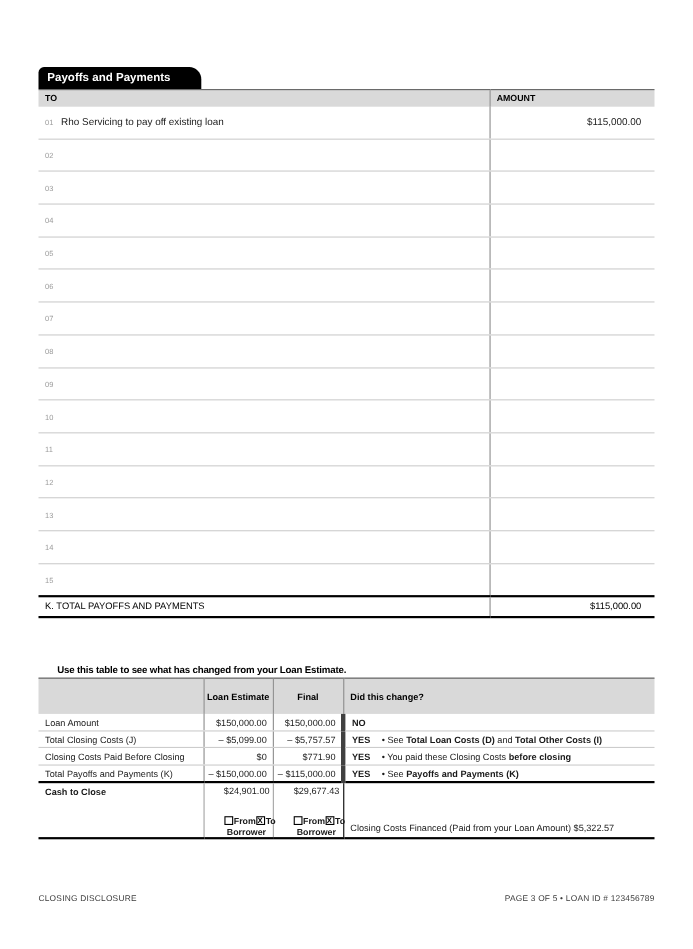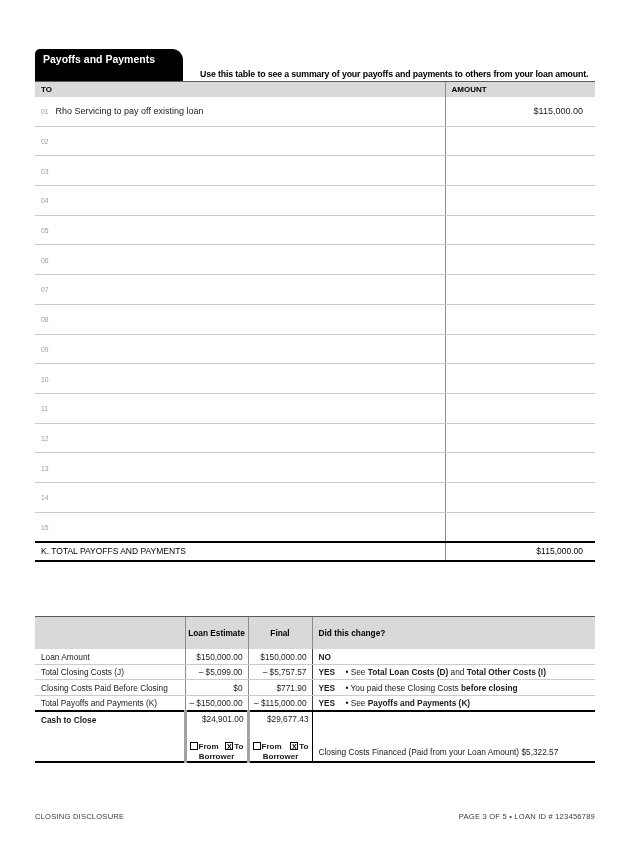--- a/index.html
+++ b/index.html
@@ -4,21 +4,21 @@
 <style>
   * { margin:0; padding:0; box-sizing:border-box; }
   html,body { background:#ffffff; }
   body { font-family:"Liberation Sans", sans-serif; color:#1a1a1a; }
   .page { position:relative; width:630px; height:863px; background:#fff; overflow:hidden; }
   .content { position:absolute; left:35px; top:61px; width:560px; }
 
   
   .tabrow { display:flex; align-items:flex-end; height:20px; }
   .tab {
-    width:148px; height:32px; background:#000; color:#fff;
+    width:148px; height:20px; background:#000; color:#fff;
     border-radius:5px 11px 0 0; font-weight:bold; font-size:10.5px;
     line-height:21px; padding-left:8px; white-space:nowrap;
   }
   .note {
     flex:1; padding-left:17px; padding-bottom:2px; font-weight:bold;
     font-size:8.8px; letter-spacing:-0.15px; white-space:nowrap; color:#000;
   }
 
   table { border-collapse:collapse; table-layout:fixed; width:560px; }
 
@@ -43,30 +43,30 @@
   .section2 { margin-top:34px; }
   .cash-table thead td {
     background:#d9d9d9; border-top:1px solid #5a5a5a; height:33px;
     font-size:8.3px; font-weight:bold; color:#000;
   }
   .cash-table thead td.ctr { text-align:center; border-left:1px solid #8c8c8c; }
   .cash-table thead td.lft { padding-left:6px; border-left:1px solid #8c8c8c; }
   .cash-table tbody td { height:15.3px; border-bottom:1px solid #cccccc; font-size:8.3px; }
   .cash-table td.c-label { padding-left:6px; }
   .cash-table td.c-amt { border-left:1px solid #8c8c8c; text-align:right; padding-right:5px; }
-  .cash-table td.c-ans { border-left:1px solid #404040; padding-left:6px; }
+  .cash-table td.c-ans { border-left:4px solid #404040; padding-left:6px; }
   .ans { font-weight:bold; display:inline-block; width:27px; }
   .detail span.bold { font-weight:bold; }
 
   .cash-table tr.cash-row td {
     border-top:2px solid #000; border-bottom:2px solid #000;
     height:41px; vertical-align:top; font-size:8.3px;
   }
   .cash-table tr.cash-row td.c-label { font-weight:bold; padding-top:3px; }
-  .cash-table tr.cash-row td.cc-amt { border-left:3px solid #a3a3a3; padding:2px 3px 0 3px; text-align:right; }
+  .cash-table tr.cash-row td.cc-amt { border-left:1px solid #a3a3a3; padding:2px 3px 0 18px; text-align:right; }
   .cash-table tr.cash-row td.cc-note { border-left:1px solid #000; vertical-align:bottom; padding:0 0 4px 6px; }
   .cbline { display:flex; justify-content:space-between; align-items:center; margin-top:18px; font-weight:bold; font-size:8px; }
   .cbgroup { display:flex; align-items:center; }
   .cb {
     width:8px; height:8px; border:1px solid #000; display:inline-block;
     margin-right:1px; font-size:7px; line-height:7px; text-align:center;
     font-weight:bold; background:#fff; color:#000;
   }
   .borrower { text-align:center; font-weight:bold; font-size:8px; margin-top:1px; }
 
@@ -79,21 +79,20 @@
 </style>
 </head>
 <body>
 
 <div class="page">
   <div class="content">
 
     <section>
       <div class="tabrow">
         <div class="tab">Payoffs and Payments</div>
-        <div class="note">Use this table to see a summary of your payoffs and payments to others from your loan amount.</div>
       </div>
       <table class="payoffs-table">
         <colgroup>
             <col style="width:410px">
             <col style="width:150px">
           </colgroup>
         <thead>
           <tr>
             <td>TO</td>
             <td class="amt-h">AMOUNT</td>
@@ -165,20 +164,21 @@
           <tr>
             <td class="total-label">K. TOTAL PAYOFFS AND PAYMENTS</td>
             <td class="total-amt">$115,000.00</td>
           </tr>
         </tfoot>
       </table>
     </section>
 
     <section class="section2">
       <div class="tabrow">
+        <div class="note">Use this table to see what has changed from your Loan Estimate.</div>
       </div>
       <table class="cash-table">
         <colgroup>
             <col style="width:150px">
             <col style="width:63px">
             <col style="width:64px">
             <col style="width:283px">
           </colgroup>
         <thead>
           <tr>

